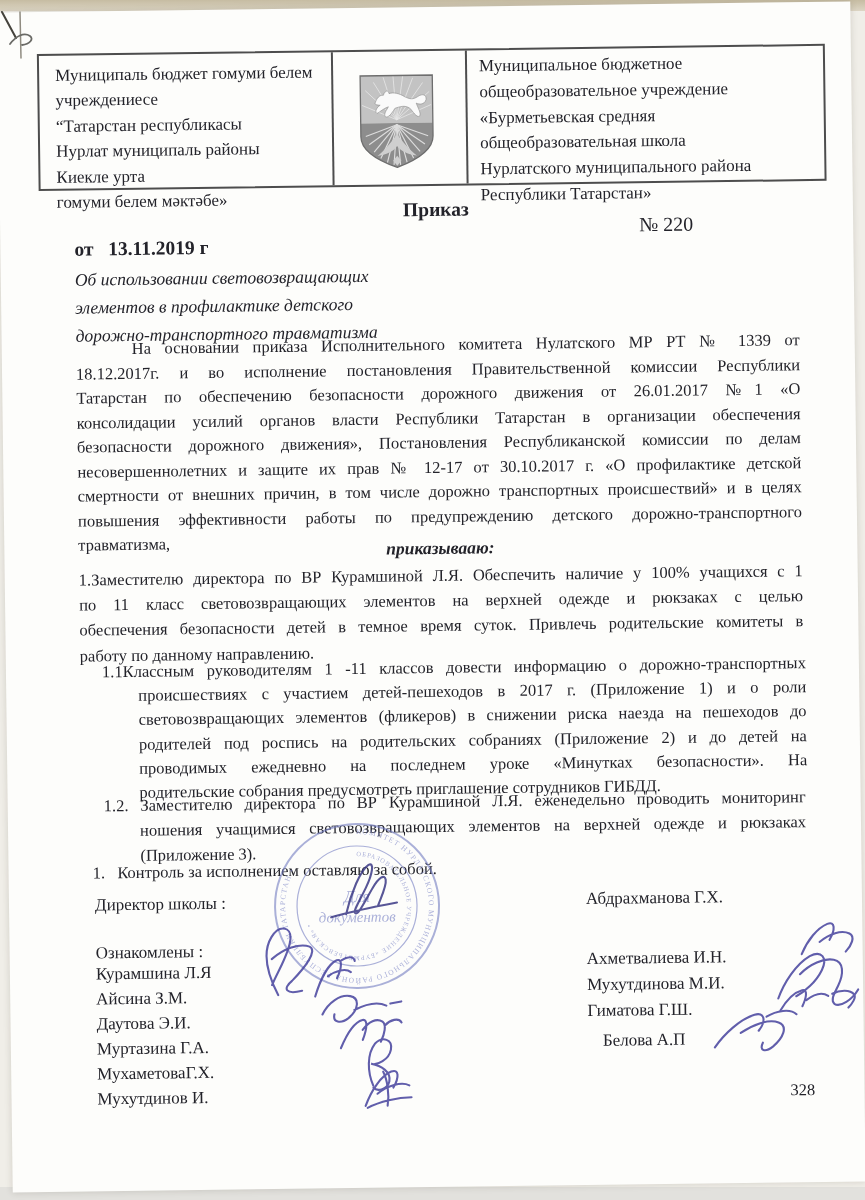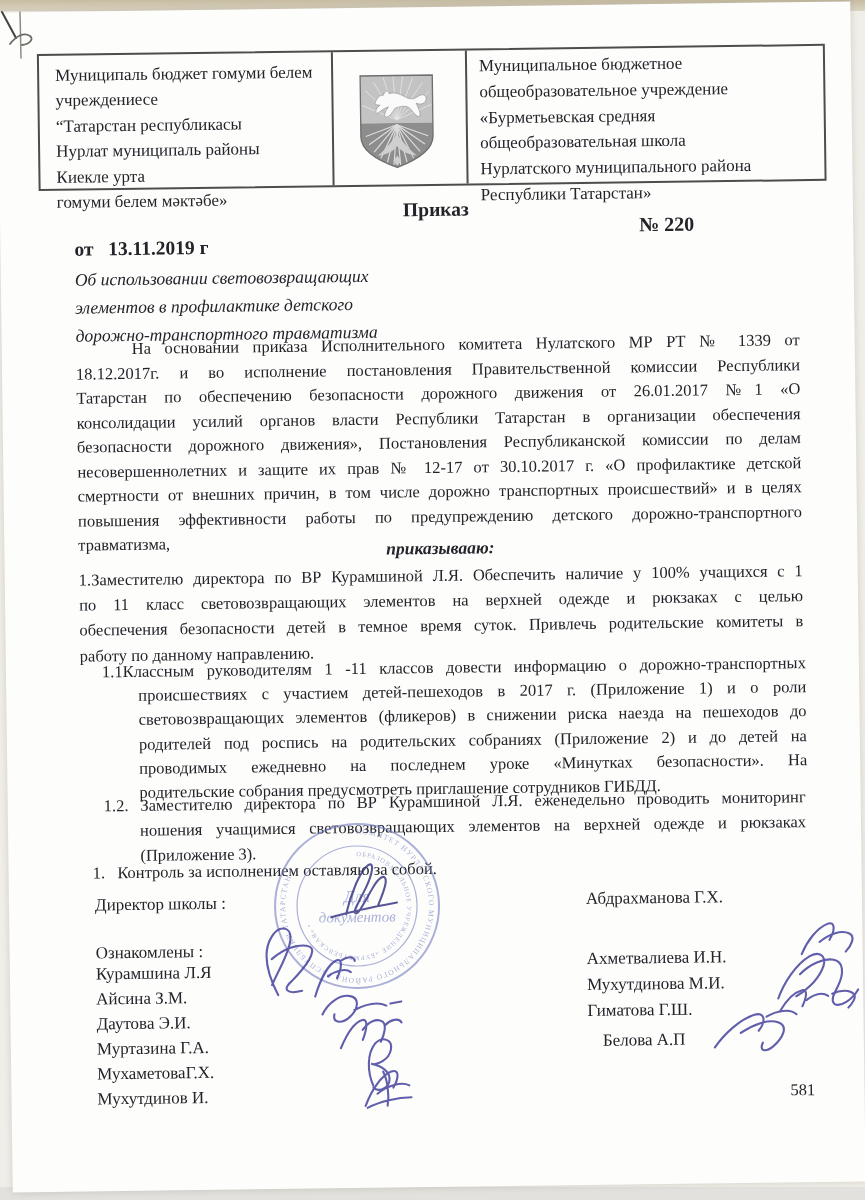--- a/index.html
+++ b/index.html
@@ -27,21 +27,21 @@
   .hdr-v1{position:absolute;left:292px;top:0;width:2px;height:100%;background:#4d4d4d;}
   .hdr-v2{position:absolute;left:426px;top:0;width:2px;height:100%;background:#4d4d4d;}
   .org{white-space:pre-line;font-size:17px;line-height:25.4px;position:absolute;top:0;}
   .org.left{left:16px;top:7px;width:270px;}
   .org.right{left:440px;top:3px;width:340px;line-height:25.8px;}
   .emblem{position:absolute;left:316px;top:20px;}
 
   
   .title-row{position:absolute;left:74px;top:192px;width:724px;text-align:center;
     font-weight:bold;font-size:19.5px;}
-  .order-no{position:absolute;left:639px;top:209px;font-weight:bold;font-size:20px;}
+  .order-no{position:absolute;left:639px;top:209px;font-weight:normal;font-size:20px;}
   .dateline{position:absolute;left:74px;top:227px;font-weight:bold;font-size:19.5px;white-space:pre;}
   .subject{position:absolute;left:74px;top:254px;width:420px;
     font-style:italic;font-size:17.5px;line-height:28px;white-space:pre-line;}
 
   
   .jl{text-align:justify;text-align-last:justify;}
   .jl.end{text-align-last:left;}
   .preamble{position:absolute;left:74px;top:326px;width:724px;font-size:16.5px;line-height:24.5px;}
   .preamble .first{padding-left:56px;}
   .decree{position:absolute;left:74px;top:531px;width:724px;text-align:center;
@@ -207,21 +207,21 @@
     <div>Мухутдинов И.</div>
   </div>
 
   <div class="sig-right">
     <div>Ахметвалиева И.Н.</div>
     <div>Мухутдинова М.И.</div>
     <div>Гиматова Г.Ш.</div>
   </div>
   <div class="belova">Белова А.П</div>
 
-  <div class="pageno">581</div>
+  <div class="pageno">328</div>
 
   <svg class="ink" width="853" height="1180" viewBox="0 0 853 1180" fill="none" stroke="#46439e" stroke-width="2.1" stroke-linecap="round" opacity=".85">
     <path stroke="#3c3a86" d="M337,906 C342,885 352,862 360,857 C366,854 364,866 357,880 C350,894 344,903 346,905 C349,908 356,893 364,880 C370,870 376,866 377,872 C378,878 372,890 369,898 M322,909 C340,904 365,899 388,895"></path>
     <path d="M268,986 C258,966 252,944 262,928 C270,915 282,918 281,930 C280,944 268,962 262,976 M262,950 C274,940 290,934 300,938 C308,942 296,958 282,972 C272,980 276,986 292,982"></path>
     <path d="M305,988 C310,972 318,956 327,952 C333,950 332,960 327,970 M318,968 C326,962 336,960 341,964 M332,952 C338,948 344,948 345,953"></path>
     <path d="M312,1006 C318,994 330,986 340,988 C350,990 348,1002 338,1010 C330,1016 322,1014 324,1006 M344,1002 C356,996 368,994 376,998 M380,996 L391,994"></path>
     <path d="M330,1040 C336,1026 344,1014 352,1012 C358,1011 356,1022 352,1032 M352,1022 C358,1014 366,1010 372,1014 C376,1017 374,1026 370,1034 M374,1018 C380,1012 388,1010 391,1015"></path>
     <path d="M362,1078 C356,1064 356,1046 364,1036 C372,1028 382,1032 380,1042 C378,1052 366,1058 360,1056 C370,1058 380,1064 378,1074 C376,1082 366,1084 362,1080"></path>
     <path d="M354,1098 C360,1082 370,1068 380,1064 C388,1061 388,1070 382,1080 M366,1086 C376,1078 390,1074 398,1078 M356,1100 C368,1094 386,1090 400,1090 M372,1064 C376,1072 378,1086 376,1098"></path>
     <path d="M792,952 C798,938 808,926 818,922 C826,919 826,928 820,938 M810,940 C820,932 832,928 840,932 C846,935 842,944 836,950"></path>

